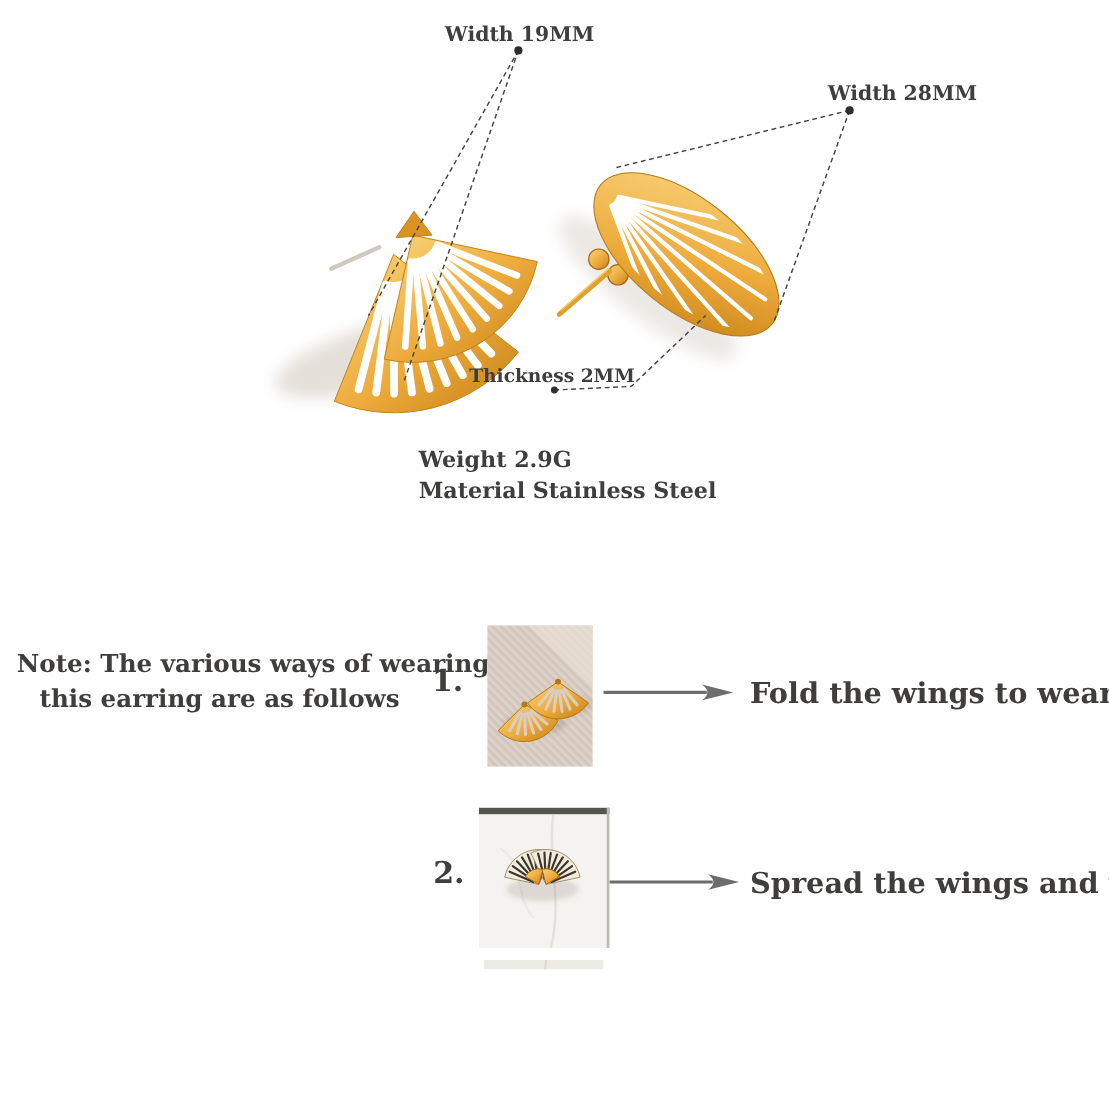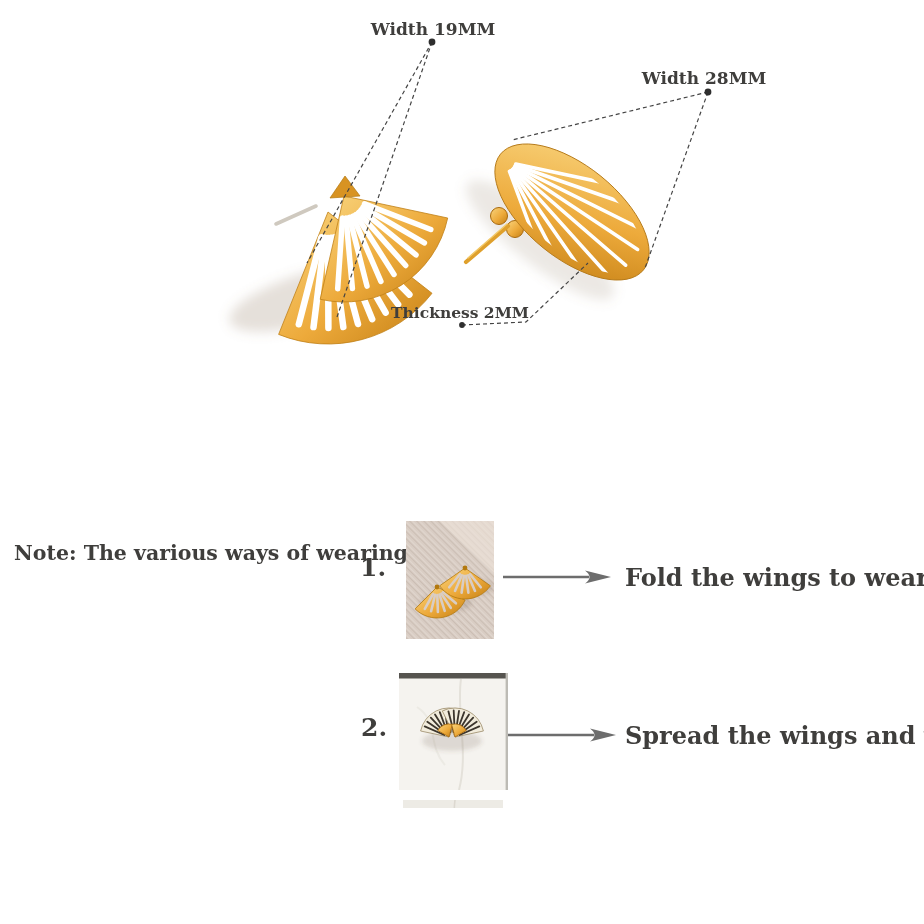--- a/index.html
+++ b/index.html
@@ -96,26 +96,31 @@
       <line class="dim" x1="708" y1="92" x2="512" y2="140" stroke="#444444" stroke-width="1.2" stroke-dasharray="4 3"></line>
       <line class="dim" x1="708" y1="92" x2="645" y2="268" stroke="#444444" stroke-width="1.2" stroke-dasharray="4 3"></line>
       <polyline class="dim" points="462,325 526,322 588,263" stroke="#444444" stroke-width="1.2" stroke-dasharray="4 3"></polyline>
     </g>
     <circle class="dot" cx="432" cy="42" r="3.4" fill="#2e2e2e"></circle>
     <circle class="dot" cx="708" cy="92" r="3.4" fill="#2e2e2e"></circle>
     <circle class="dot" cx="462" cy="325" r="2.9" fill="#2e2e2e"></circle>
   </svg>
 
   <div class="abs dim-label center" style="left:433px;top:19px">Width 19MM</div>
-  <div class="abs dim-label center" style="left:704px;top:68px">Width 28MM</div>
+  <div class="abs dim-label center" style="left:752px;top:68px">Width 28MM</div>
   <div class="abs dim-label small center" style="left:460px;top:303px">Thickness 2MM</div>
 
+  <div class="abs spec-block" style="left:349px;top:371px">
+    <div>Weight 2.9G</div>
+    <div>Material Stainless Steel</div>
+  </div>
 
   <div class="abs note-block" style="left:14px;top:539px;width:338px">
     <div>Note: The various ways of wearing</div>
+    <div>this earring are as follows</div>
   </div>
 
   <div class="abs way-num" style="left:360px;top:553px">1.</div>
   <svg class="abs" style="left:406px;top:521px" width="88" height="118" viewBox="0 0 88 118">
     <defs>
       <linearGradient id="gg2" x1="0" y1="0" x2="1" y2="1">
         <stop offset="0" class="gs1" stop-color="#f9d57f"></stop>
           <stop offset="0.55" class="gs2" stop-color="#edaa3b"></stop>
           <stop offset="1" class="gs3" stop-color="#c47f14"></stop>
       </linearGradient>

